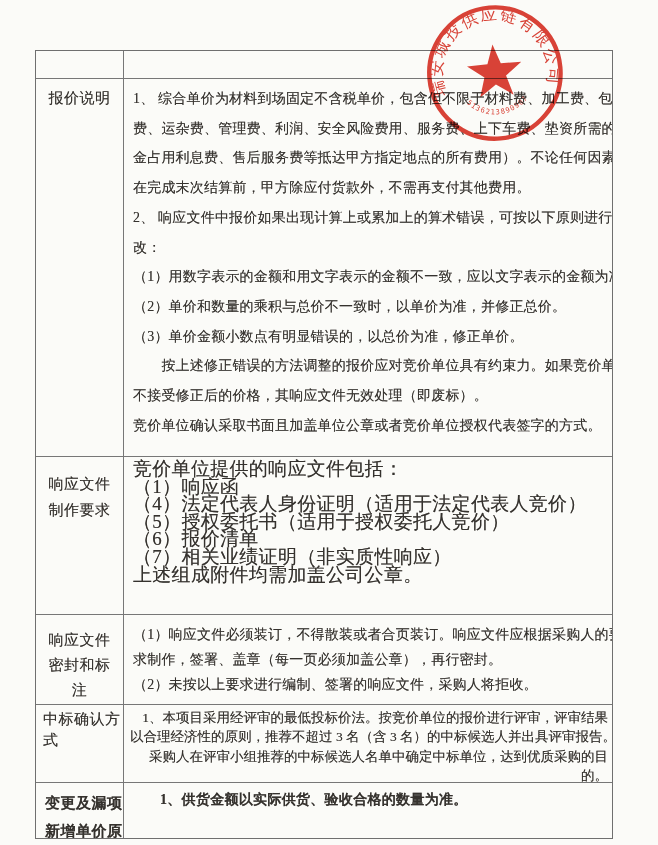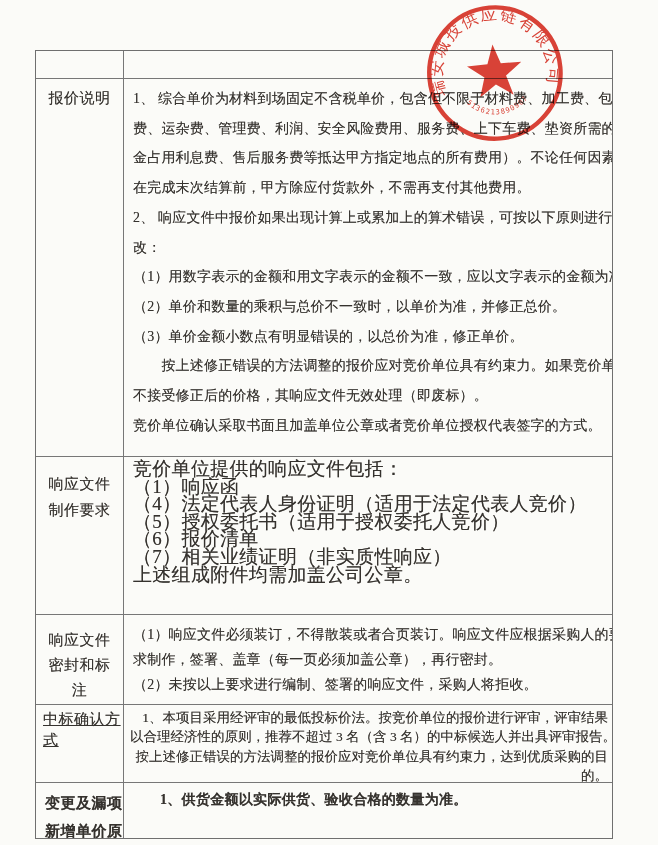--- a/index.html
+++ b/index.html
@@ -29,21 +29,21 @@
   .r5 { height:56px;font-weight:bold; }
 
   .lline, .cline { white-space:nowrap; text-shadow:0 0 0.5px rgba(55,50,45,0.55); }
 
   
   .label-lines { padding-top:10px; text-align:center; font-size:15px; letter-spacing:0.5px; }
   .r2 .label-lines { padding-top:14px; }
   .r2 .lline { line-height:26px; }
   .r3 .label-lines { padding-top:13px; }
   .r3 .lline { line-height:25px; }
-  .r4 .label-lines { padding-top:4px; text-align:left; padding-left:7px;text-decoration:underline; }
+  .r4 .label-lines { padding-top:4px; text-align:left; padding-left:7px; }
   .r4 .lline { line-height:21px; }
   .r5 .label-lines { padding-top:6px; text-align:left; padding-left:9px; }
   .r5 .lline { line-height:28px; }
 
   
   .content-lines { padding:0 4px 0 9px; }
   .r1 .content-lines { padding-top:5px; }
   .r1 .cline { line-height:29.7px; font-size:14px; letter-spacing:0.2px; }
   .r2 .content-lines { padding-top:3px; }
   .r2 .cline { line-height:17.6px; font-size:19px; letter-spacing:0.3px; }
@@ -137,21 +137,21 @@
       <div class="label-cell">
           <div class="label-lines">
             <div class="lline">中标确认方</div>
             <div class="lline">式</div>
           </div>
         </div>
       <div class="content-cell">
           <div class="content-lines">
             <div class="cline">1、本项目采用经评审的最低投标价法。按竞价单位的报价进行评审，评审结果</div>
             <div class="cline">以合理经济性的原则，推荐不超过 3 名（含 3 名）的中标候选人并出具评审报告。</div>
-            <div class="cline">按上述修正错误的方法调整的报价应对竞价单位具有约束力，达到优质采购的目</div>
+            <div class="cline">采购人在评审小组推荐的中标候选人名单中确定中标单位，达到优质采购的目</div>
             <div class="cline">的。</div>
           </div>
         </div>
     </div>
 
     <div class="trow r5">
       <div class="label-cell">
           <div class="label-lines">
             <div class="lline">变更及漏项</div>
             <div class="lline">新增单价原</div>

